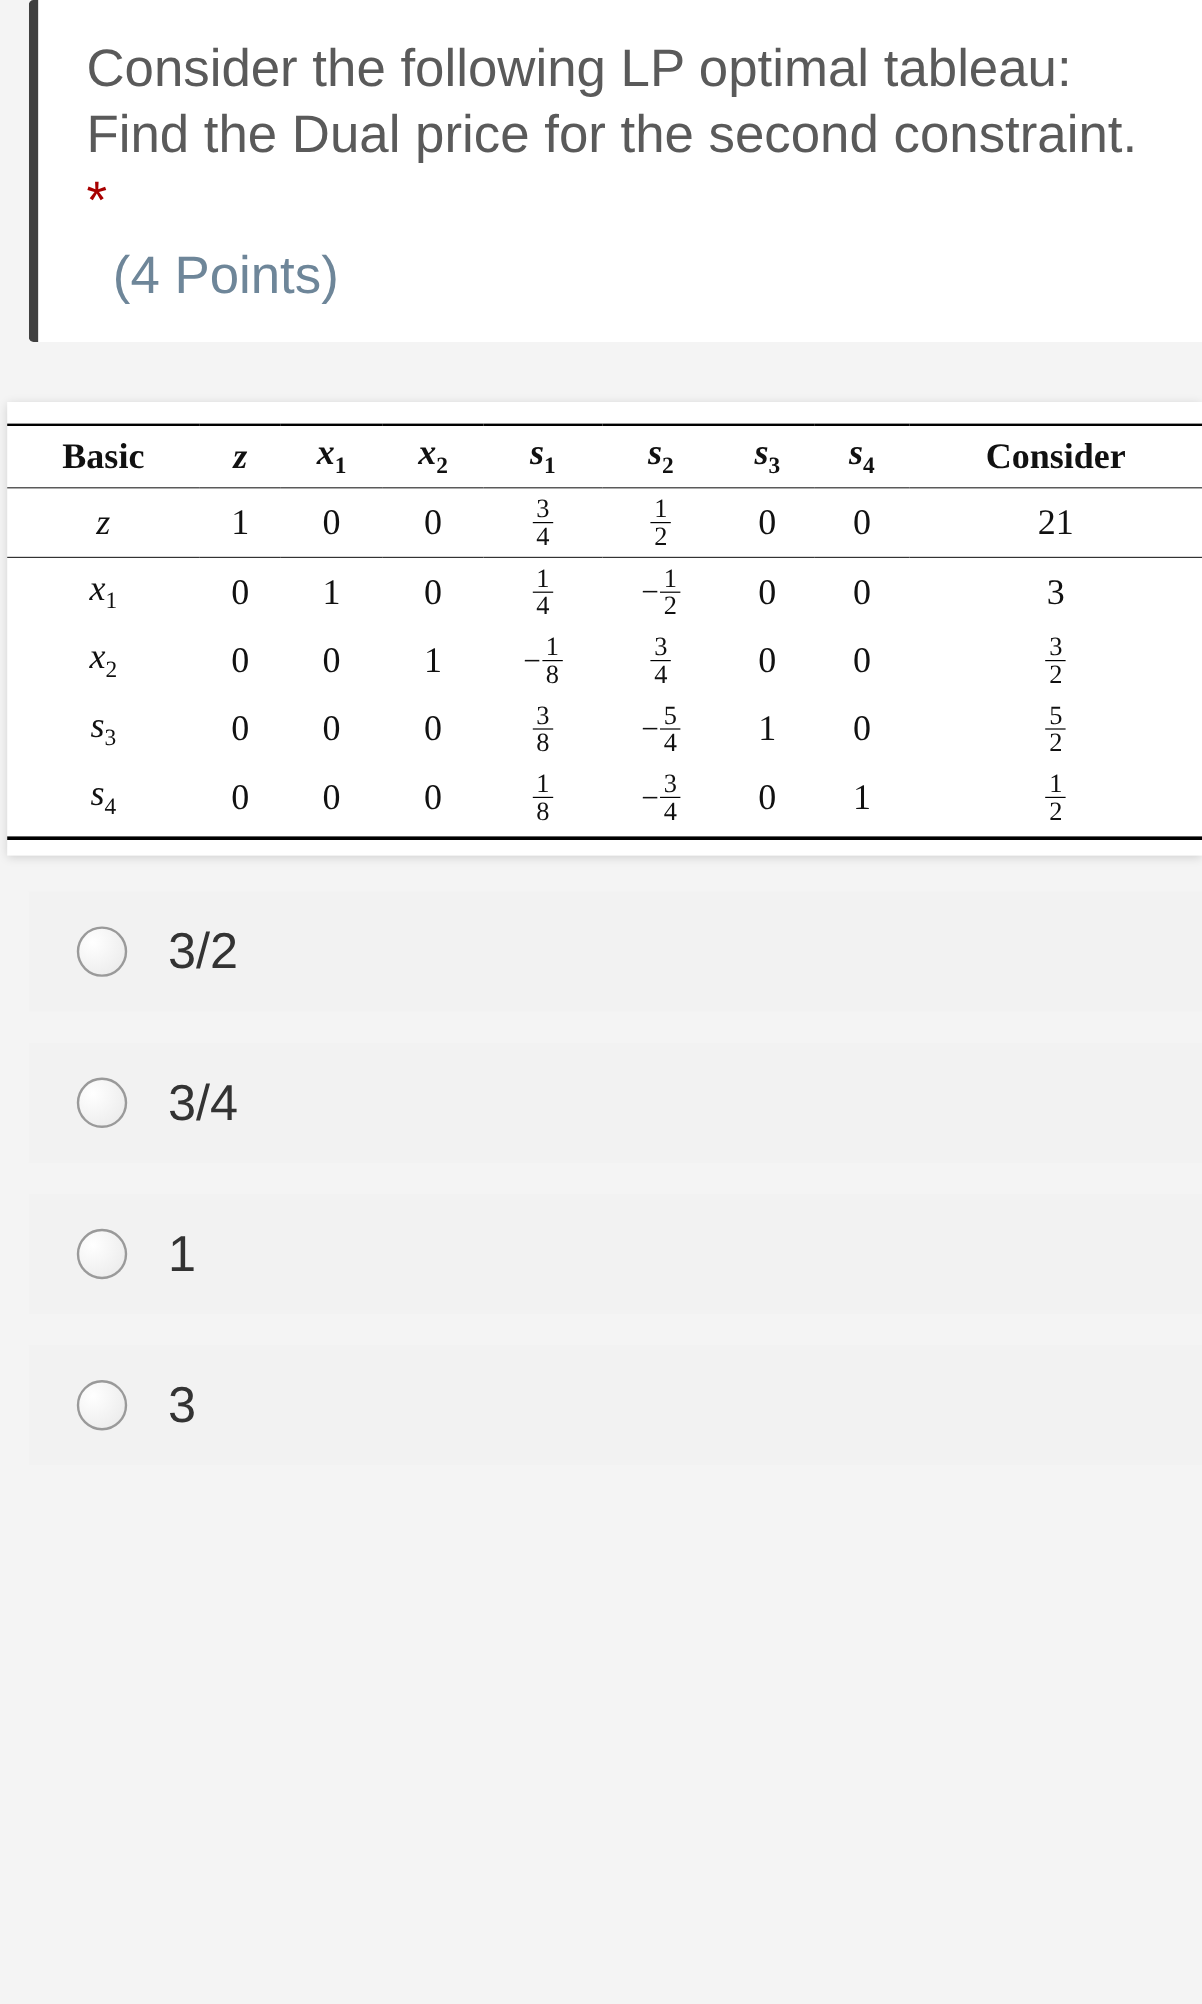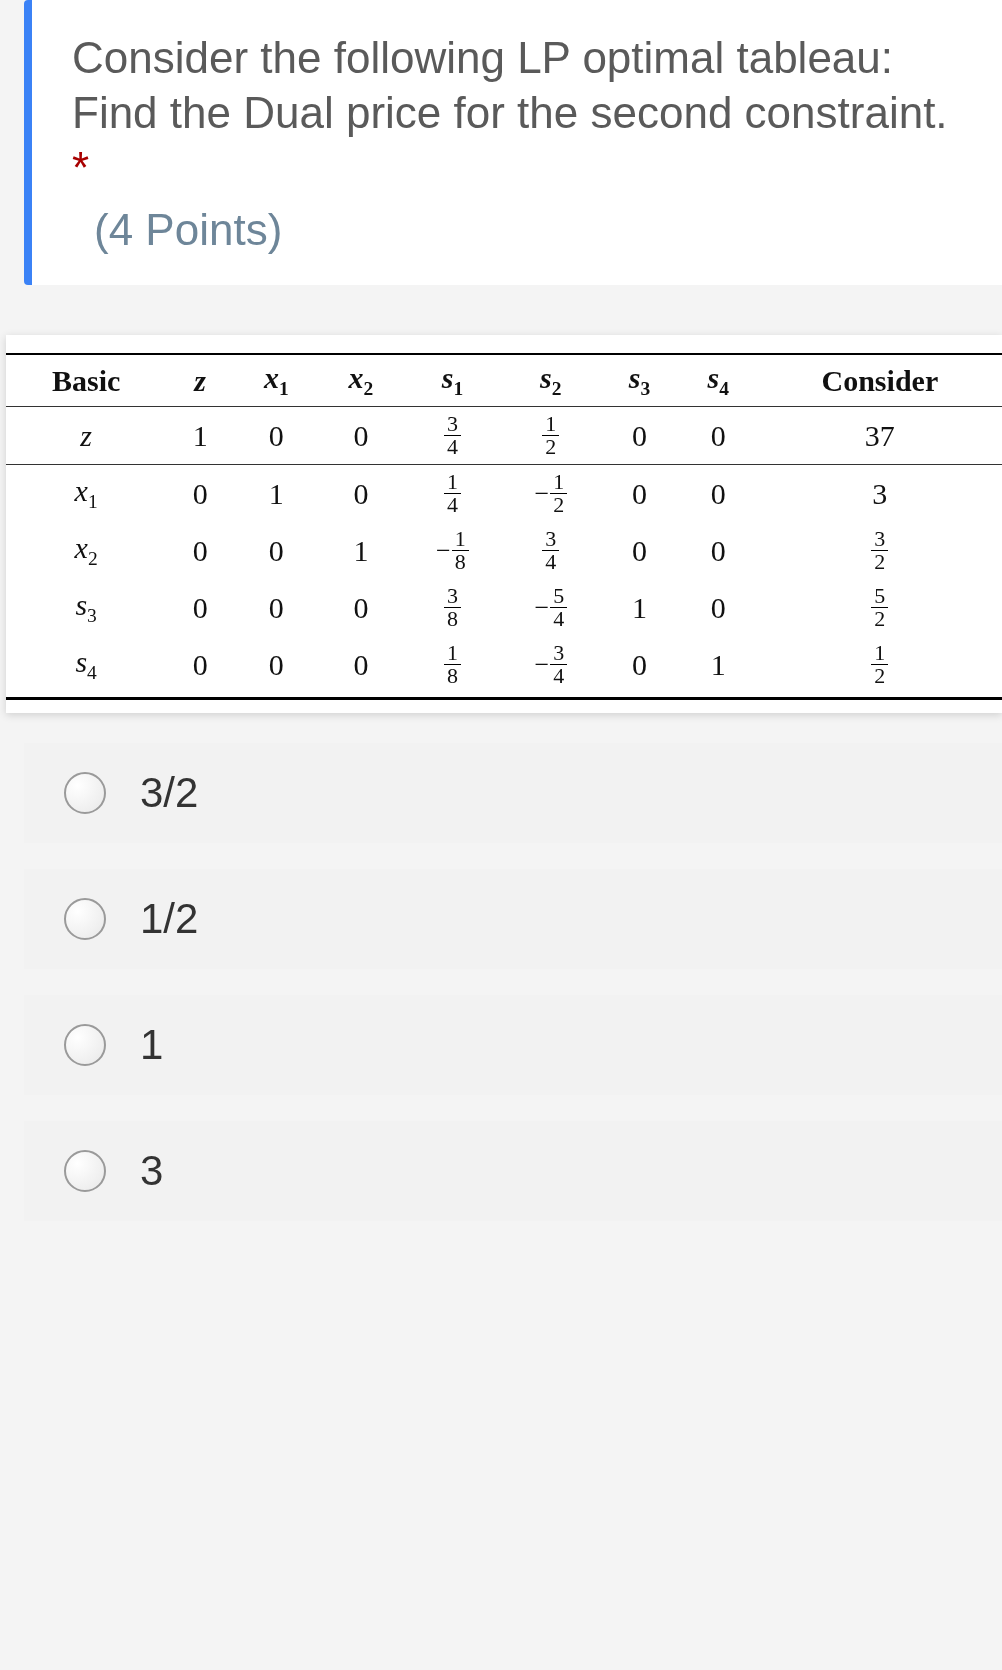--- a/index.html
+++ b/index.html
@@ -6,21 +6,21 @@
   body {
     font-family: "Segoe UI", Arial, sans-serif;
     background: #f4f4f4;
     width: 1002px;
     height: 1670px;
     overflow: hidden;
   }
   .question-card {
     margin-left: 24px;
     background: #fff;
-    border-left: 8px solid #3b82f6;
+    border-left: 8px solid #404040;
     padding: 0 0 30px 0;
     border-radius: 4px 0 0 4px;
   }
   .q-text {
     padding: 30px 40px 10px 40px;
     font-size: 44px;
     color: #5a5a5a;
     line-height: 1.25;
   }
   .req { color: #a80000; }
@@ -111,21 +111,21 @@
     <tbody>
       <tr class="z-row">
         <td><span class="ital">z</span></td>
         <td>1</td>
         <td>0</td>
         <td>0</td>
         <td><span class="frac"><span class="n">3</span><span class="d">4</span></span></td>
         <td><span class="frac"><span class="n">1</span><span class="d">2</span></span></td>
         <td>0</td>
         <td>0</td>
-        <td>37</td>
+        <td>21</td>
       </tr>
       <tr>
         <td><span class="ital">x</span><span class="sub">1</span></td>
         <td>0</td>
         <td>1</td>
         <td>0</td>
         <td><span class="frac"><span class="n">1</span><span class="d">4</span></span></td>
         <td><span class="neg">
               <span class="minus">−</span>
               <span class="frac">
@@ -193,21 +193,21 @@
   <div class="table-bottom"></div>
 </div>
 
 <div class="options">
   <div class="option">
     <span class="radio"></span>
     <span>3/2</span>
   </div>
   <div class="option">
     <span class="radio"></span>
-    <span>1/2</span>
+    <span>3/4</span>
   </div>
   <div class="option">
     <span class="radio"></span>
     <span>1</span>
   </div>
   <div class="option">
     <span class="radio"></span>
     <span>3</span>
   </div>
 </div>

